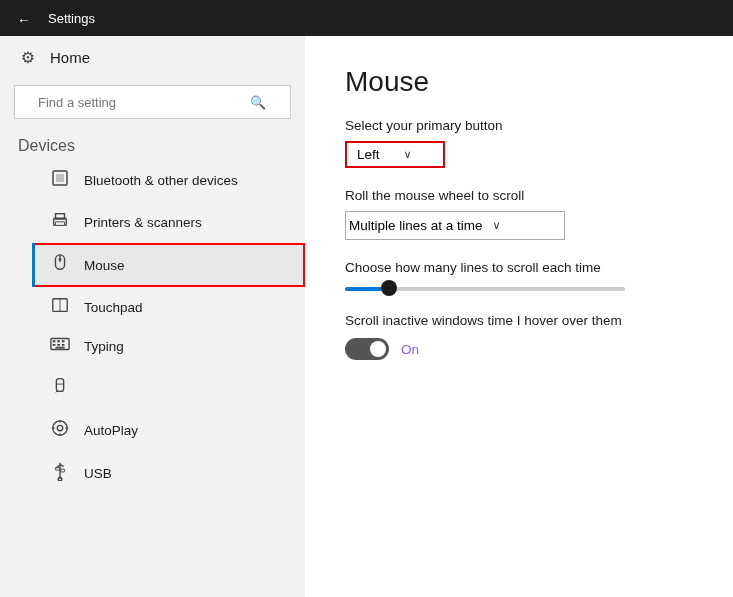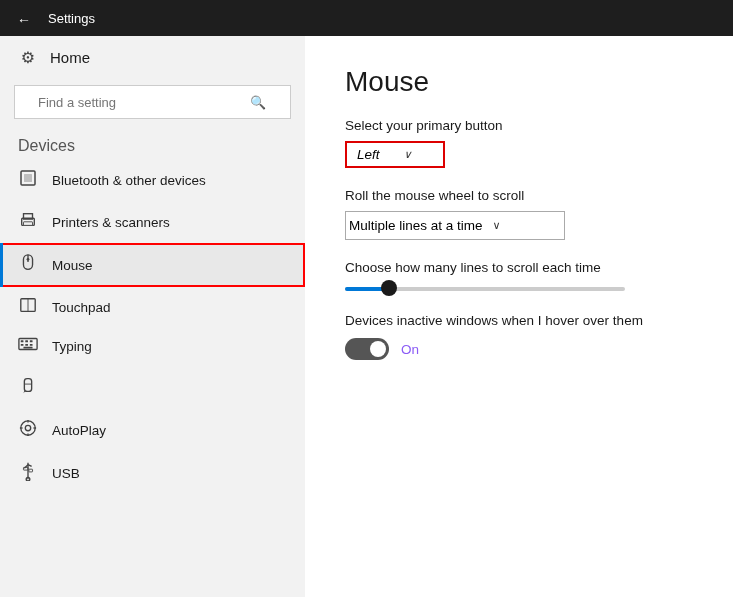--- a/index.html
+++ b/index.html
@@ -100,20 +100,21 @@
 
     .sidebar-item {
       display: flex;
       align-items: center;
       gap: 14px;
       padding: 10px 18px;
       font-size: 13.5px;
       cursor: pointer;
       color: #1a1a1a;
       position: relative;
+      margin-left: 32px;
     }
     .sidebar-item.active {
       background: #e8e8e8;
     }
     .sidebar-item.active::after {
       content: '';
       position: absolute;
       left: 0;
       top: 0;
       bottom: 0;
@@ -159,21 +160,20 @@
       display: inline-flex;
       align-items: center;
       border: 2px solid #d00;
       background: #fff;
       padding: 4px 10px;
       font-size: 13.5px;
       cursor: pointer;
       gap: 24px;
       min-width: 100px;
       margin-bottom: 20px;
-      font-style: italic;
     }
 
     .dropdown-select-normal {
       display: inline-flex;
       align-items: center;
       border: 1px solid #aaa;
       background: #fff;
       padding: 6px 3px;
       font-size: 13.5px;
       cursor: pointer;
@@ -410,21 +410,21 @@
     <div class="slider-section">
       <div class="slider-label">Choose how many lines to scroll each time</div>
       <div class="slider-track">
         <div class="slider-fill"></div>
         <div class="slider-thumb"></div>
       </div>
     </div>
 
     
     <div class="toggle-section">
-      <div class="toggle-label">Devices inactive windows when I hover over them</div>
+      <div class="toggle-label">Scroll inactive windows time I hover over them</div>
       <div class="toggle-row">
         <div class="toggle-switch">
           <div class="knob"></div>
         </div>
         <span class="toggle-text">On</span>
       </div>
     </div>
 
   </div>
 </div>

